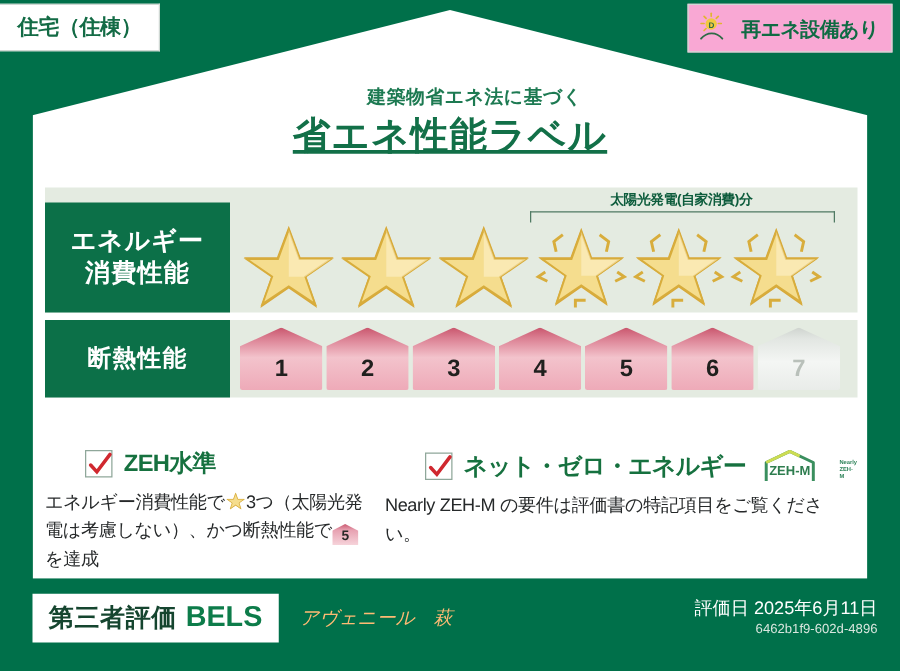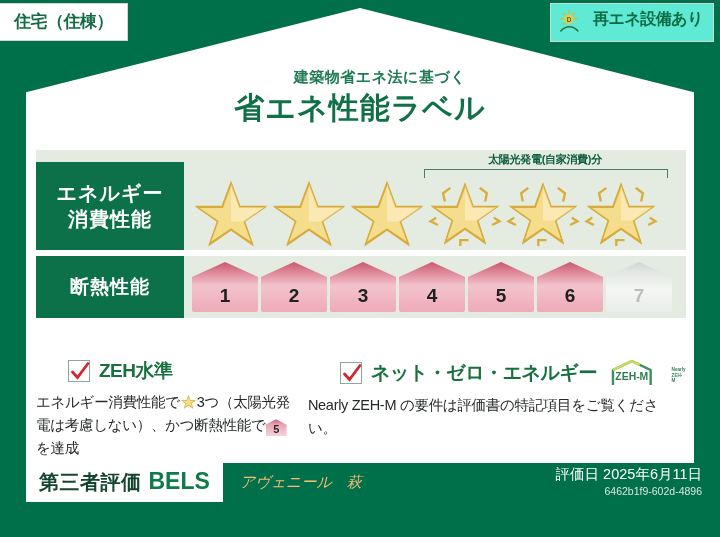--- a/index.html
+++ b/index.html
@@ -29,23 +29,23 @@
     padding: 6px 14px 7px 14px;
     background: #ffffff;
     color: #136b45;
     font-size: 17px; font-weight: bold;
     letter-spacing: -0.5px;
     border: 1px solid #cfd8d3;
     border-left: none;
   }
   .badge-renew {
     position: absolute; right: 6px; top: 3px;
-    display: flex; align-items: flex-start; gap: 6px;
+    display: flex; align-items: flex-end; gap: 6px;
     padding: 5px 10px 6px 8px;
-    background: #5eead4;
+    background: #f9a8d4;
     border: 1px solid #cfd8d3;
     color: #0f6b43;
     font-size: 16px; font-weight: bold;
     letter-spacing: -0.5px;
   }
   .sun-icon { width: 28px; height: 26px; display: block; }
 
   
   .title-sub {
     position: absolute; left: 0; right: 0; top: 68px;
@@ -54,20 +54,21 @@
     font-size: 15px; font-weight: bold;
     letter-spacing: 0.5px;
     margin-left: 40px;
   }
   .title-main {
     position: absolute; left: 0; right: 0; top: 88px;
     text-align: center;
     color: #127048;
     font-size: 30px; font-weight: bold;
     letter-spacing: 1px;
+    text-decoration: underline;
   }
 
   
   .row {
     position: absolute;
     left: 36px; width: 650px;
     background: #e4ebe1;
     display: flex; align-items: stretch;
   }
   .row-energy { top: 150px; height: 100px; }
@@ -165,21 +166,21 @@
     text-align: center; line-height: 20px;
   }
   .zehm-logo { display: flex; align-items: flex-end; gap: 18px; margin-left: 4px; }
   .zehm-logo svg { display: block; }
   .zehm-sub {
     font-size: 4.6px; color: #30845b; font-weight: bold;
     line-height: 1.25; text-align: left; padding-bottom: 3px;
   }
 
   
-  .footer { position: absolute; left: 0; bottom: 12px; width: 720px; height: 74px; }
+  .footer { position: absolute; left: 0; bottom: 0; width: 720px; height: 74px; }
   .bels-badge {
     position: absolute; left: 26px; top: 12px;
     background: #ffffff;
     padding: 5px 13px 6px 13px;
     display: flex; align-items: baseline; gap: 7px;
   }
   .bels-ja { color: #15452f; font-size: 20px; font-weight: bold; letter-spacing: 0.5px; }
   .bels-en { color: #0d7c4a; font-size: 23px; font-weight: bold; letter-spacing: 0px; }
   .project-name {
     position: absolute; left: 240px; top: 22px;

